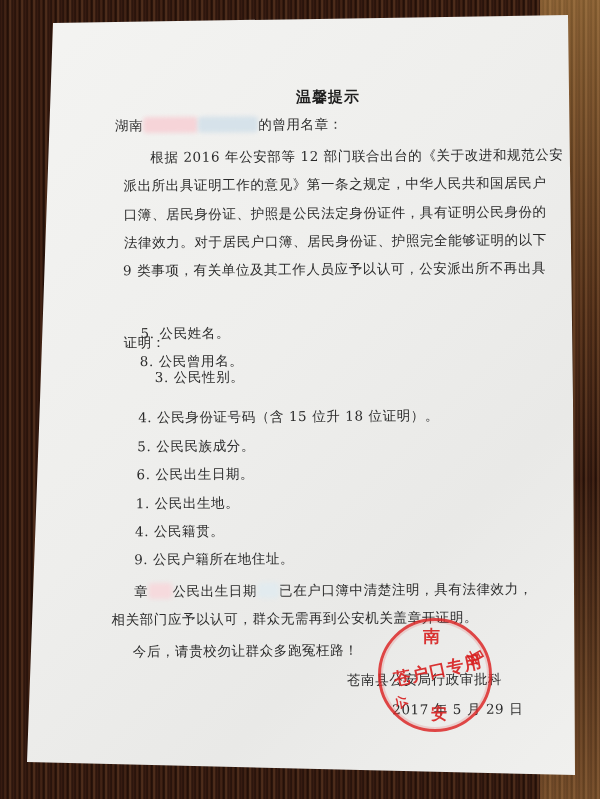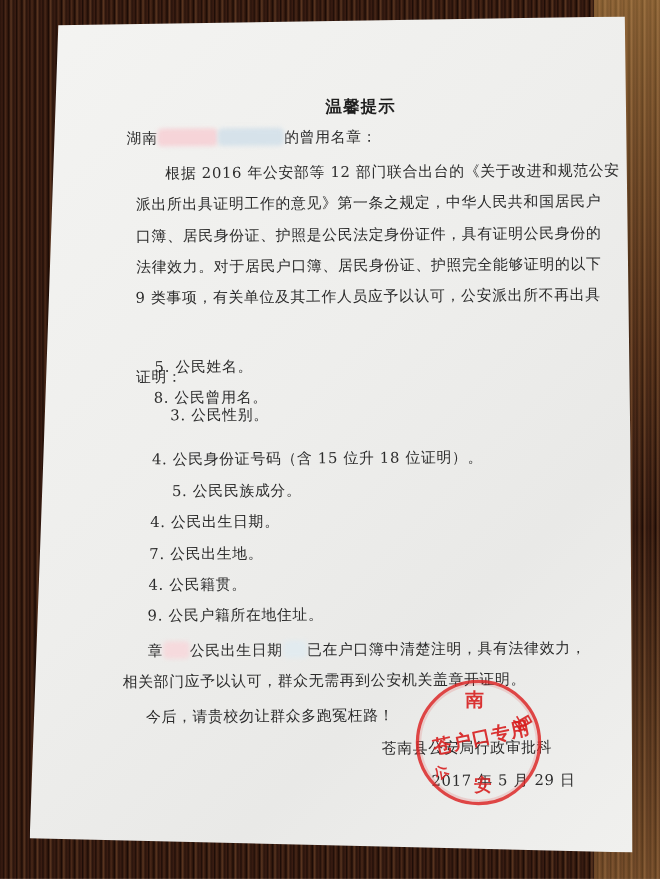--- a/index.html
+++ b/index.html
@@ -56,23 +56,23 @@
   <div class="line" style="left:125px; top:176px;">派出所出具证明工作的意见》第一条之规定，中华人民共和国居民户</div>
   <div class="line" style="left:125px; top:205px;">口簿、居民身份证、护照是公民法定身份证件，具有证明公民身份的</div>
   <div class="line" style="left:125px; top:233px;">法律效力。对于居民户口簿、居民身份证、护照完全能够证明的以下</div>
   <div class="line" style="left:124px; top:261px;">9 类事项，有关单位及其工作人员应予以认可，公安派出所不再出具</div>
   <div class="line" style="left:124px; top:289px;margin-top:44px;">证明：</div>
 
   <div class="line" style="left:141px; top:324px;">5. 公民姓名。</div>
   <div class="line" style="left:140px; top:352px;">8. 公民曾用名。</div>
   <div class="line" style="left:139px; top:368px;margin-left:16px;">3. 公民性别。</div>
   <div class="line" style="left:138px; top:408px;">4. 公民身份证号码（含 15 位升 18 位证明）。</div>
-  <div class="line" style="left:137px; top:437px;margin-left:19px;">5. 公民民族成分。</div>
-  <div class="line" style="left:136px; top:465px;">4. 公民出生日期。</div>
-  <div class="line" style="left:135px; top:494px;">7. 公民出生地。</div>
+  <div class="line" style="left:137px; top:437px;">5. 公民民族成分。</div>
+  <div class="line" style="left:136px; top:465px;">6. 公民出生日期。</div>
+  <div class="line" style="left:135px; top:494px;">1. 公民出生地。</div>
   <div class="line" style="left:134px; top:522px;">4. 公民籍贯。</div>
   <div class="line" style="left:133px; top:550px;">9. 公民户籍所在地住址。</div>
 
   <div class="line" style="left:133px; top:582px;">
     <span>章</span><span class="redact" style="width:24px; background:#f6dadd;"></span><span>公民出生日期</span><span class="redact" style="width:22px; background:#e2ebef;"></span><span>已在户口簿中清楚注明，具有法律效力，</span>
   </div>
   <div class="line" style="left:110px; top:610px;">相关部门应予以认可，群众无需再到公安机关盖章开证明。</div>
   <div class="line" style="left:131px; top:642px;">今后，请贵校勿让群众多跑冤枉路！</div>
 
   <div class="line" style="left:345px; top:672px;">苍南县公安局行政审批科</div>

